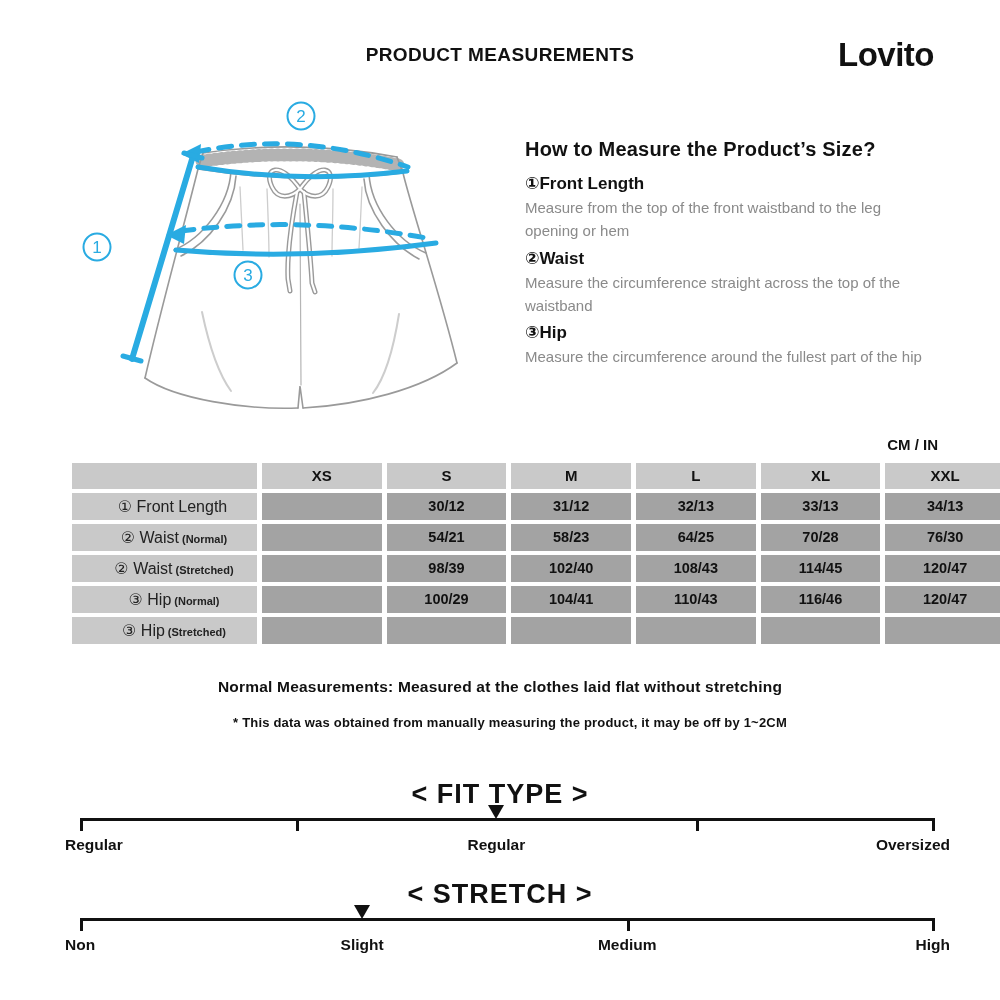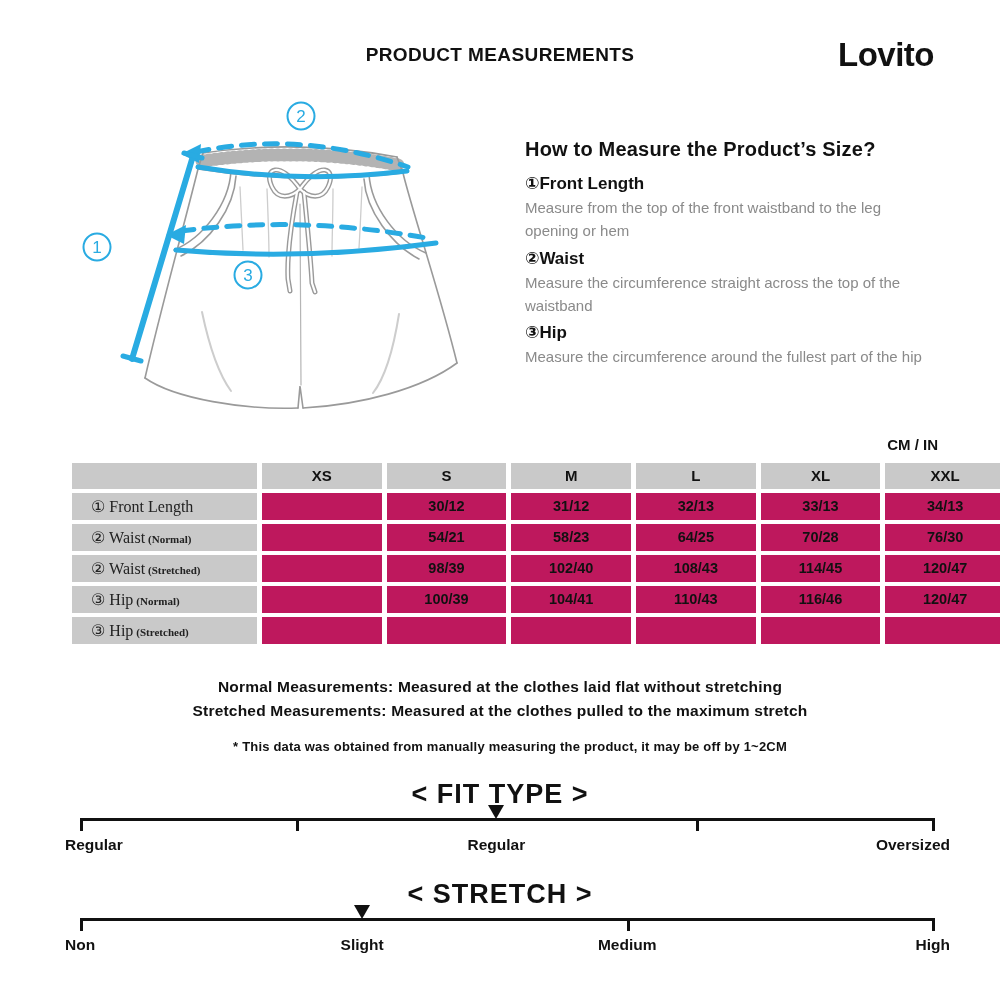--- a/index.html
+++ b/index.html
@@ -22,23 +22,23 @@
   .diagram { position:absolute; left:50px; top:92px; width:470px; height:345px; }
   
   .howto { position:absolute; left:525px; top:138px; width:408px; }
   .howto h2 { font-size:20px; font-weight:700; margin-bottom:12px; letter-spacing:.2px; }
   .howto .item-label { font-size:17px; font-weight:700; margin-top:5px; }
   .howto .item-desc { font-size:15px; color:#8a8a8a; line-height:1.55; margin:2px 0 3px; }
   
   .unit-label { position:absolute; top:436px; right:62px; font-size:15px; font-weight:700; }
   .mtable { position:absolute; top:463px; left:72px; width:933px; }
   .trow { display:grid; grid-template-columns:185px repeat(6,1fr); column-gap:5px; margin-bottom:4px; }
-  .cell { height:27px; line-height:27px; text-align:center; background:#be185d; font-size:14.5px; font-weight:700; }
+  .cell { height:27px; line-height:27px; text-align:center; background:#a3a3a3; font-size:14.5px; font-weight:700; }
   .head-cell { background:#C9C9C9; font-size:15px; font-weight:700; height:26px; line-height:26px; }
-  .label-cell { background:#C9C9C9; text-align:left; padding-left:19px; font-weight:400; font-size:16px; color:#222;font-family:Liberation Serif, serif; }
+  .label-cell { background:#C9C9C9; text-align:center; padding-left:19px; font-weight:400; font-size:16px; color:#222; }
   .label-cell .suffix { font-size:11px; font-weight:700; margin-left:3px; }
   
   .notes { position:absolute; top:675px; left:0; width:100%; text-align:center; }
   .notes .nline { font-size:15.5px; font-weight:700; line-height:1.55; letter-spacing:.2px; }
   .notes .disclaimer { margin-top:16px; font-size:13px; font-weight:700; letter-spacing:.2px;margin-left:20px; }
   
   .section-heading { position:absolute; left:0; width:100%; text-align:center; font-size:27px; font-weight:800; letter-spacing:1px; }
   .fit-heading { top:779px; }
   .stretch-heading { top:879px; }
   .slider { position:absolute; left:80px; width:855px; height:50px; }
@@ -198,41 +198,40 @@
         <div class="cell"></div>
         <div class="cell">98/39</div>
         <div class="cell">102/40</div>
         <div class="cell">108/43</div>
         <div class="cell">114/45</div>
         <div class="cell">120/47</div>
       </div>
       <div class="trow">
         <div class="cell label-cell"><span>③ Hip</span><span class="suffix">(Normal)</span></div>
         <div class="cell"></div>
-        <div class="cell">100/39</div>
+        <div class="cell">100/29</div>
         <div class="cell">104/41</div>
         <div class="cell">110/43</div>
         <div class="cell">116/46</div>
         <div class="cell">120/47</div>
       </div>
       <div class="trow">
         <div class="cell label-cell"><span>③ Hip</span><span class="suffix">(Stretched)</span></div>
         <div class="cell"></div>
         <div class="cell"></div>
         <div class="cell"></div>
         <div class="cell"></div>
         <div class="cell"></div>
         <div class="cell"></div>
       </div>
     </div>
 </div>
 
 <div class="notes">
   <div class="nline">Normal Measurements: Measured at the clothes laid flat without stretching</div>
-  <div class="nline">Stretched Measurements: Measured at the clothes pulled to the maximum stretch</div>
   <div class="disclaimer">* This data was obtained from manually measuring the product, it may be off by 1~2CM</div>
 </div>
 
 <div class="section-heading fit-heading">&lt; FIT TYPE &gt;</div>
 <div class="slider fit-slider">
   <div class="track"></div>
   <div class="tick t-left"></div>
   <div class="tick t-25"></div>
   <div class="tick t-73"></div>
   <div class="tick t-right"></div>

